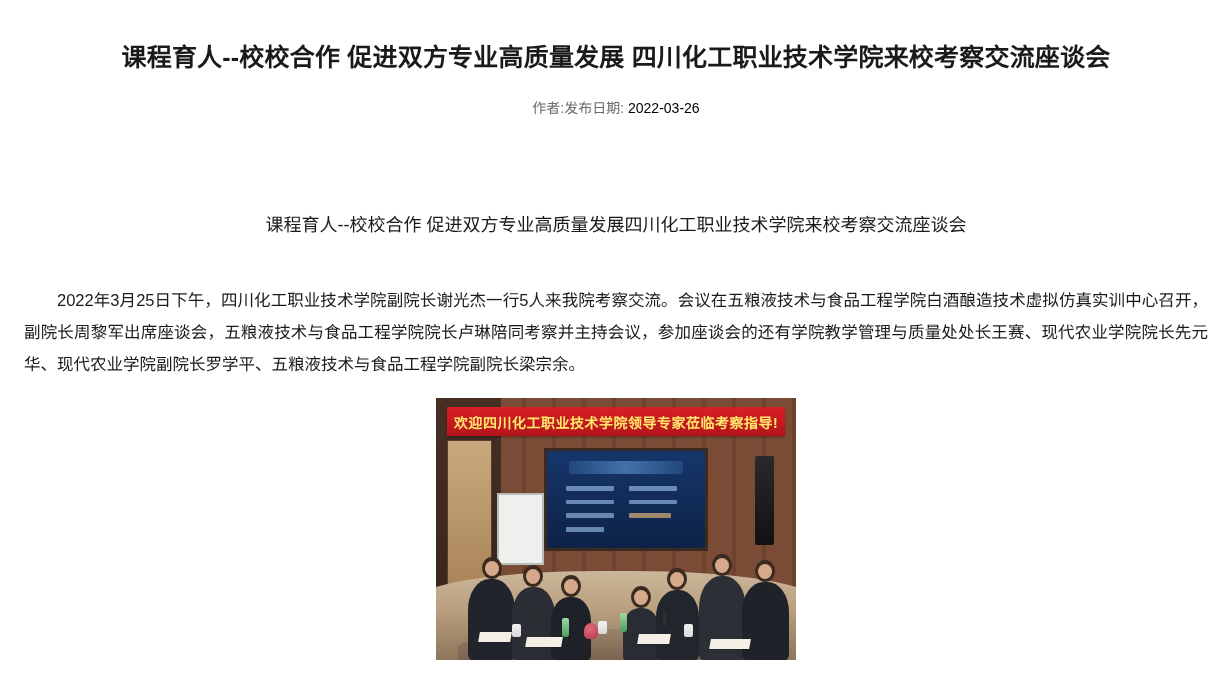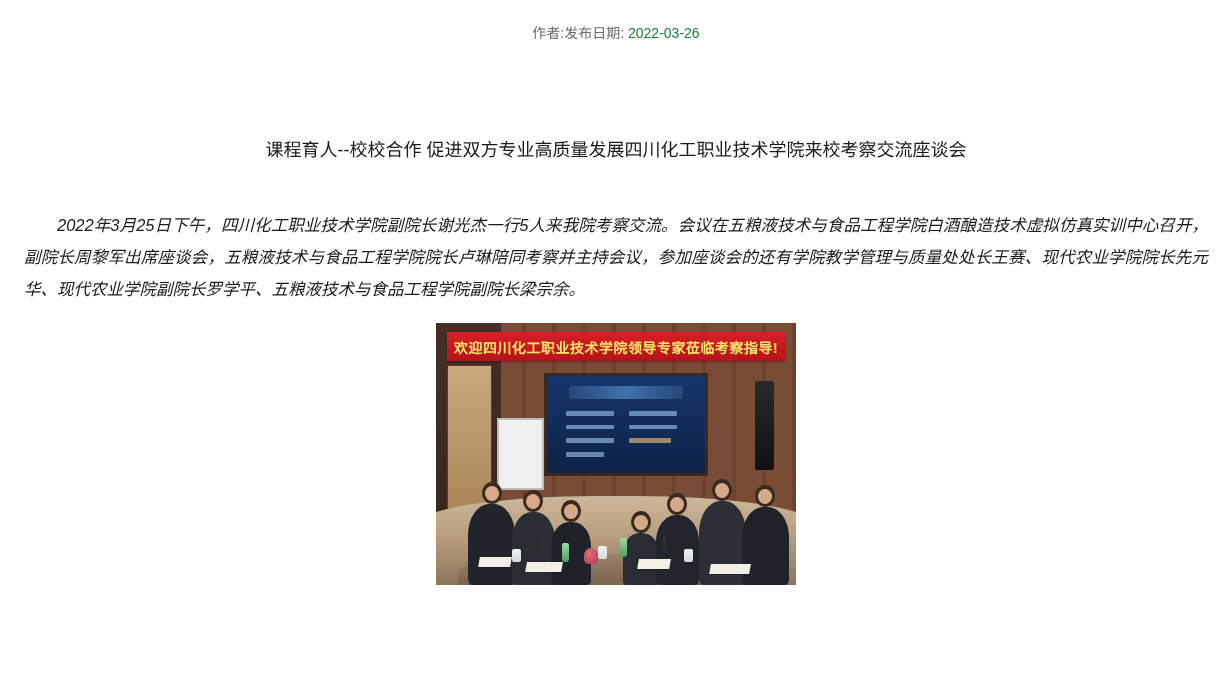--- a/index.html
+++ b/index.html
@@ -38,37 +38,36 @@
     font-size: 14px;
     color: #6b6b6b;
   }
   .meta-item {
     white-space: nowrap;
   }
   .meta-label {
     color: #6b6b6b;
   }
   .meta-value {
-    color: #15803d;
+    color: #000000;
   }
   .subtitle {
     margin-top: 94px;
     text-align: center;
     font-size: 18px;
     color: #1a1a1a;
     line-height: 1.6;
   }
   .body-text {
     margin-top: 44px;
     font-size: 16.5px;
     line-height: 1.95;
     color: #1a1a1a;
     text-align: justify;
     text-indent: 2em;
-    font-style: italic;
   }
   .figure-wrap {
     margin-top: 18px;
     display: flex;
     justify-content: center;
   }
   
   .photo {
     position: relative;
     width: 360px;
@@ -215,20 +214,21 @@
     width: 14px; height: 16px;
     border-radius: 50% 50% 30% 30%;
     background: radial-gradient(circle at 40% 35%, #e06a7a, #b33a4e);
   }
 </style>
 </head>
 <body>
 
 <div class="article">
 
+  <h1 class="article-title">课程育人--校校合作 促进双方专业高质量发展 四川化工职业技术学院来校考察交流座谈会</h1>
 
   <div class="meta-row">
     <div class="meta-item">
       <span class="meta-label">作者:</span>
       <span class="meta-value"></span>
     </div>
     <div class="meta-item">
       <span class="meta-label">发布日期:</span>
       <span class="meta-value">2022-03-26</span>
     </div>

